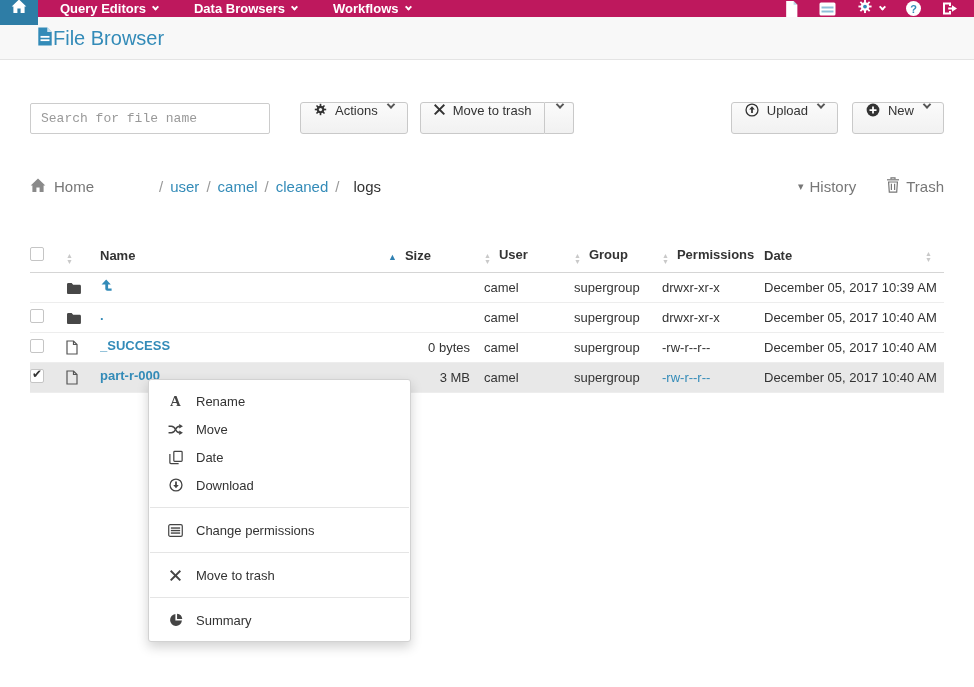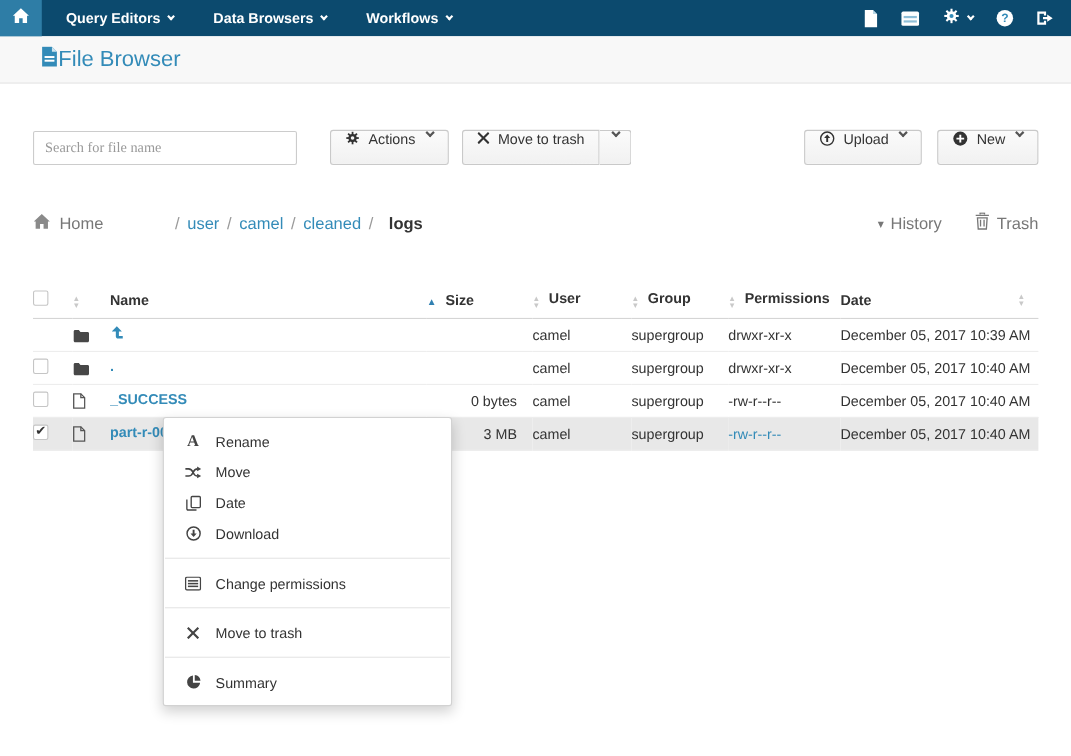--- a/index.html
+++ b/index.html
@@ -2,50 +2,50 @@
 <html><head>
 <meta charset="utf-8">
 <style>
   * { box-sizing: border-box; margin: 0; padding: 0; }
   html,body { width: 974px; height: 687px; }
   body {
     font-family: "Liberation Sans", sans-serif;
     background: #fff; color: #333; position: relative; overflow: hidden;
   }
   
-  .navbar { height: 33px; background: #0c4a6e; display: flex; align-items: center; }
+  .navbar { height: 17px; background: #be185d; display: flex; align-items: center; }
   .nav-home { width: 38px; height: 33px; background: #2e7da6; display: flex; align-items: center; justify-content: center; cursor: pointer; }
   .nav-menus { display: flex; align-items: center; gap: 36px; margin-left: 22px; }
   .nav-menu { display: flex; align-items: center; gap: 7px; color: #fff; font-size: 13px; font-weight: bold; cursor: pointer; }
   .nav-right { margin-left: auto; display: flex; align-items: center; gap: 21px; padding-right: 16px; }
   .nav-right .nico { display: flex; align-items: center; cursor: pointer; }
   .chev { display: inline-block; width: 6px; height: 6px; border-right: 2px solid currentColor; border-bottom: 2px solid currentColor; transform: rotate(45deg) translate(-1px,-1px); }
   .chev.small { width: 5px; height: 5px; }
   .help-circle { width: 15px; height: 15px; border-radius: 50%; background: #fff; color: #338bb8; font-size: 11px; font-weight: bold; display: flex; align-items: center; justify-content: center; }
   
   .subheader { height: 43px; background: #f8f8f8; border-bottom: 1px solid #e4e4e4; display: flex; align-items: center; padding-left: 37px; }
   .subheader .title { color: #338bb8; font-size: 20px; }
   
   .content { padding: 0 30px; }
   .toolbar { margin-top: 42px; display: flex; align-items: center; }
-  .search-input { width: 240px; height: 31px; border: 1px solid #ccc; border-radius: 2px; padding: 0 10px; font-size: 13px; font-family: Liberation Serif, serif; color: #555; outline: none; }
+  .search-input { width: 240px; height: 31px; border: 1px solid #ccc; border-radius: 2px; padding: 0 10px; font-size: 13px; font-family: Liberation Mono, monospace; color: #555; outline: none; }
   .search-input::placeholder { color: #999; }
   .btn { height: 32px; display: inline-flex; align-items: flex-start; gap: 8px; padding: 0 13px; background: linear-gradient(#fbfbfb,#f1f1f1); border: 1px solid #c9c9c9; border-radius: 3px; font-size: 13px; color: #333; cursor: pointer; }
   .btn .chev { color: #555; margin-left: 2px; }
   .btn-group { display: inline-flex; }
   .btn-group .btn.main { border-radius: 3px 0 0 3px; }
   .btn-group .btn.caret-seg { border-radius: 0 3px 3px 0; border-left: none; padding: 0 10px; }
   .gap30 { width: 30px; } .gap12 { width: 12px; }
   .toolbar .right { margin-left: auto; display: flex; gap: 14px; }
   
   .crumbrow { margin-top: 43px; display: flex; align-items: center; font-size: 15px; }
   .crumb-home { display: flex; align-items: center; gap: 8px; color: #777; cursor: pointer; margin-right: 58px; }
   .crumb-sep { color: #999; padding: 0 7px; }
   .crumb-link { color: #338bb8; text-decoration: none; cursor: pointer; }
-  .crumb-current { color: #333; font-weight: bold; margin-left: 7px; }
+  .crumb-current { color: #333; font-weight: normal; margin-left: 7px; }
   .crumbrow .right { margin-left: auto; display: flex; align-items: center; gap: 30px; color: #777; }
   .crumbrow .right .item { display: flex; align-items: center; gap: 6px; cursor: pointer; }
   .tri-down { font-size: 11px; color: #777; }
   
   table { margin-top: 44px; width: 100%; border-collapse: collapse; table-layout: fixed; font-size: 13px; }
   col.c-cb { width: 36px; } col.c-ic { width: 34px; } col.c-name { width: 288px; }
   col.c-size { width: 96px; } col.c-user { width: 90px; } col.c-group { width: 88px; }
   col.c-perm { width: 102px; } col.c-date { width: auto; }
   th { text-align: left; font-weight: bold; color: #333; height: 32px; border-bottom: 1px solid #d5d5d5; vertical-align: middle; cursor: pointer; }
   td { height: 30px; border-bottom: 1px solid #ededed; vertical-align: middle; }

